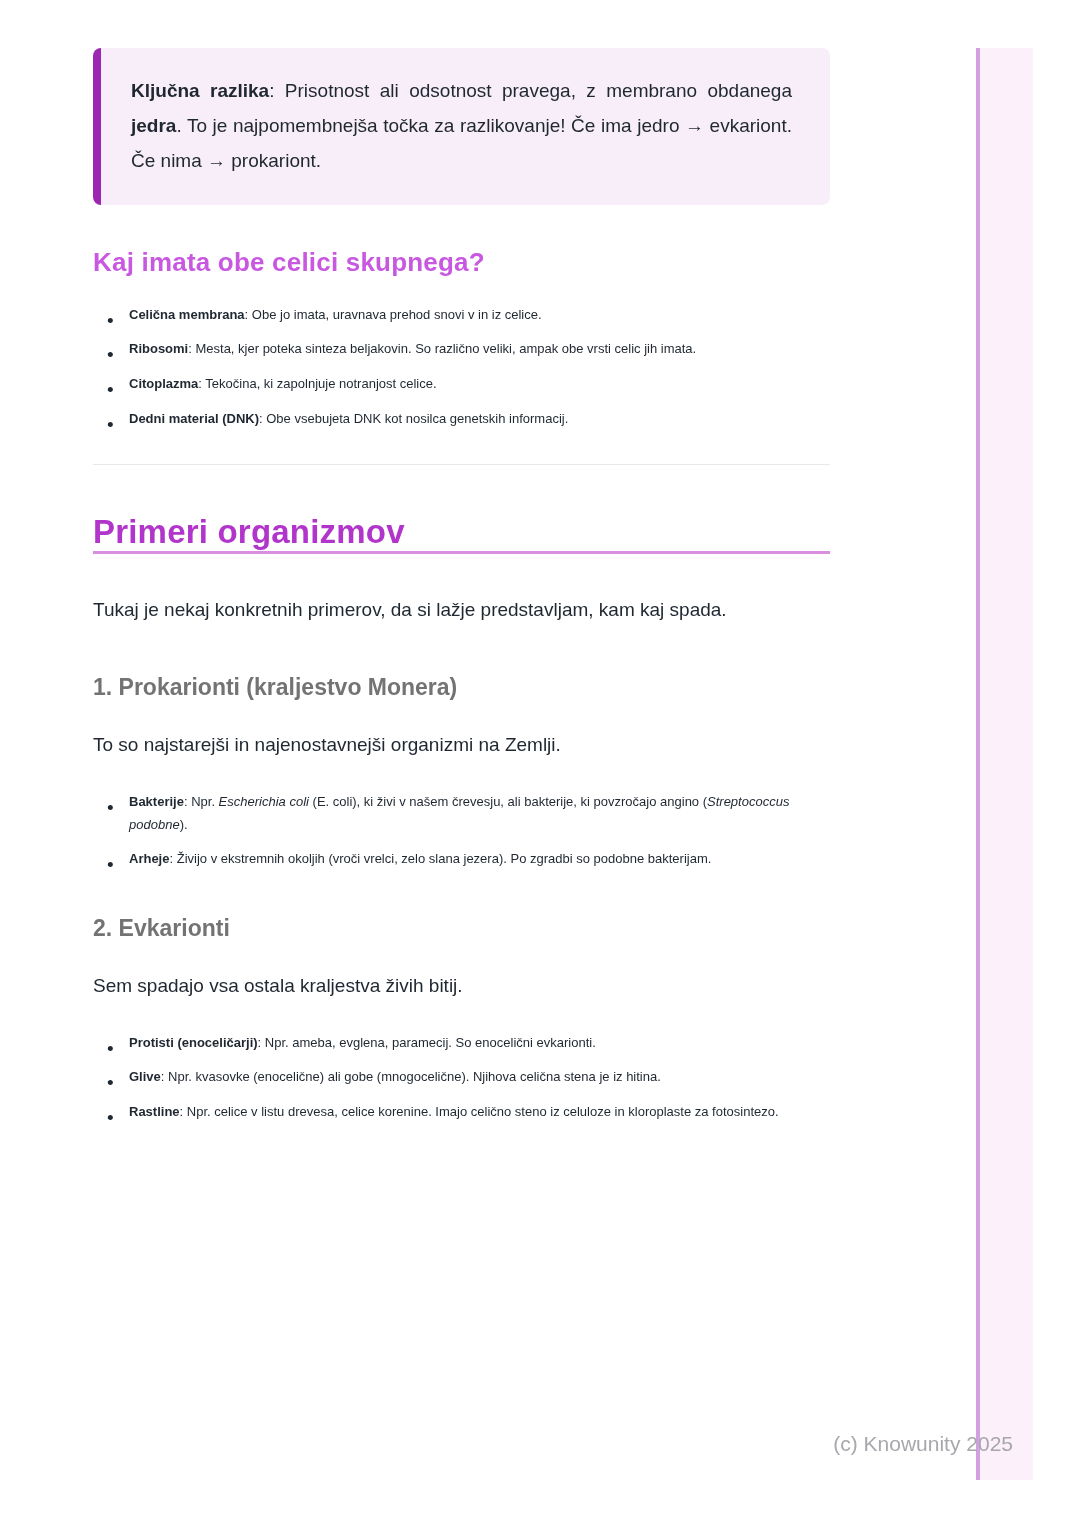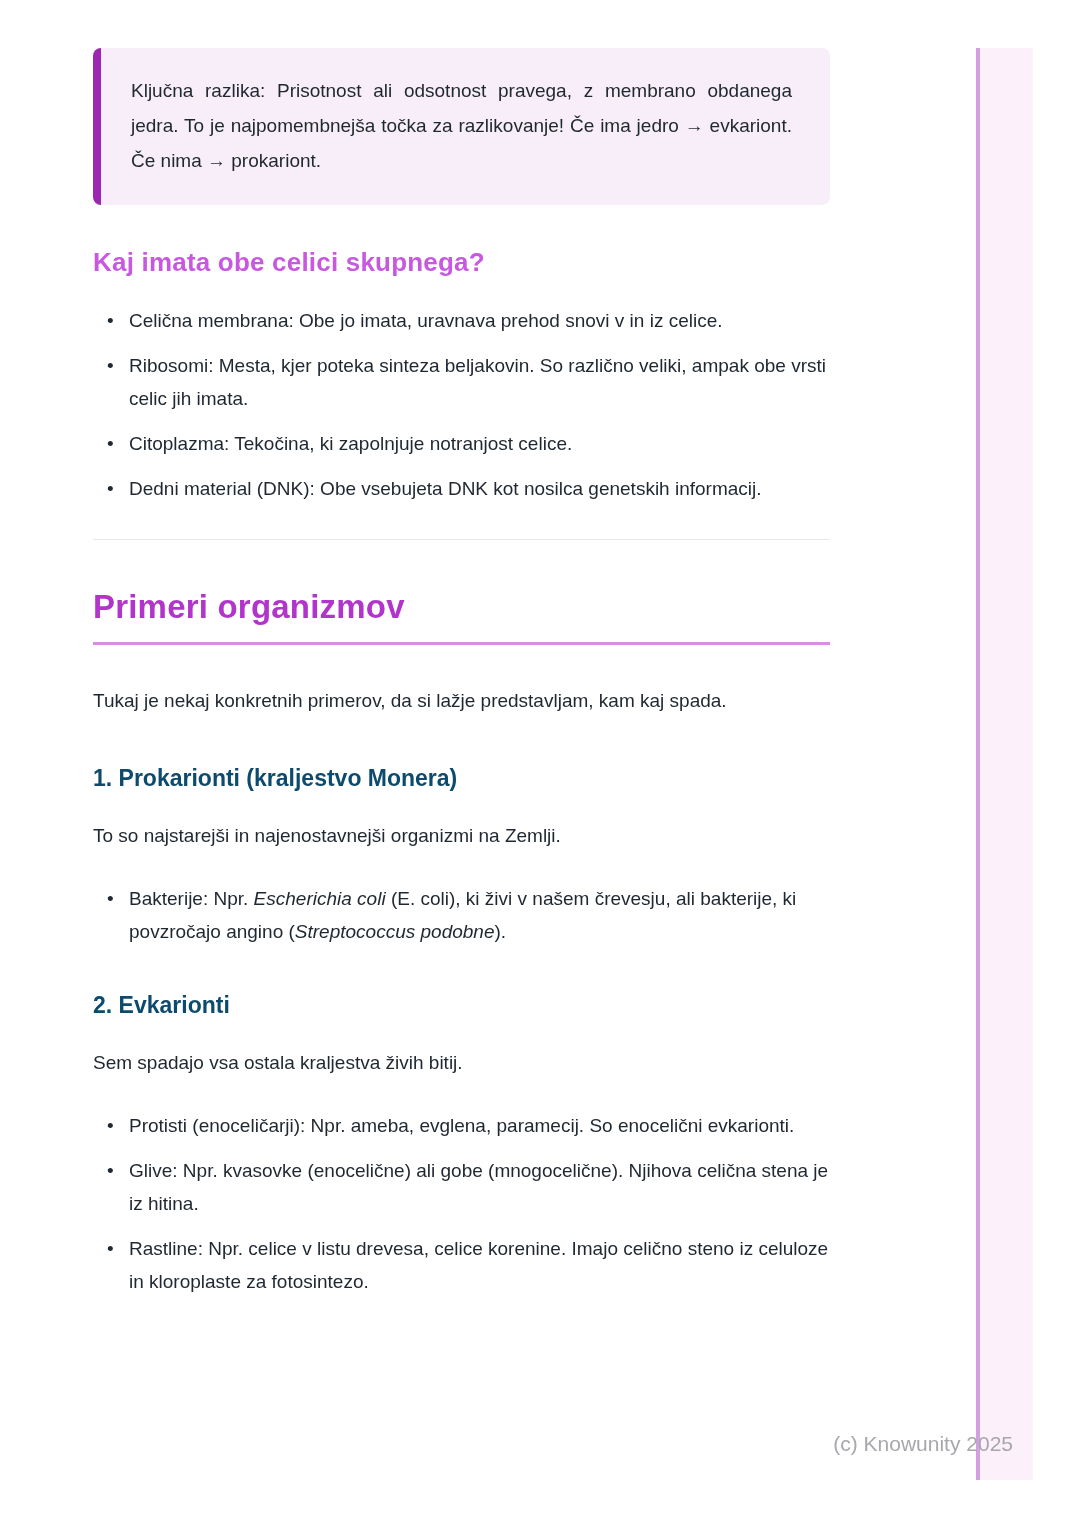--- a/index.html
+++ b/index.html
@@ -20,42 +20,41 @@
   
   .callout {
     background: #f8eefa;
     border-left: 8px solid #9c27b0;
     border-radius: 8px;
     padding: 26px 38px 26px 30px;
     font-size: 19px;
     line-height: 1.84;
     text-align: justify;
   }
-  .seg-b { font-weight: 400; margin-top: 31px; }
+  .seg-b { font-weight: 700; margin-top: 31px; }
   .seg-i { font-style: italic; text-align: center; }
   
   h2.section-h {
     color: #c858e0;
     font-size: 26px;
     font-weight: 700;
     margin-top: 42px;
     margin-bottom: 14px;
     letter-spacing: 0.2px;
   }
   h1.page-h {
     color: #b235cb;
     font-size: 33px;
     font-weight: 700;
     margin-top: 48px;
-    padding-bottom: 16px;
     border-bottom: 3px solid #d98fe0;
     letter-spacing: 0.2px;
   }
   h3.sub-h {
-    color: #0c4a6e;
+    color: #737373;
     font-size: 23px;
     font-weight: 700;
     margin-top: 44px;
     margin-bottom: 24px;
   }
   
   p.para {
     font-size: 19px;
     line-height: 2.1;
     text-align: justify;
@@ -63,21 +62,21 @@
   }
   p.after-rule { margin-top: 36px; }
   
   ul.blist {
     list-style: none;
     margin: 26px 0 0 14px;
   }
   ul.blist li {
     position: relative;
     padding-left: 22px;
-    font-size: 19px;
+    font-size: 13px;
     line-height: 1.74;
     margin-bottom: 12px;
   }
   ul.blist li::before {
     content: "•";
     position: absolute;
     left: 0; top: 0;
     color: #1f2730;
     font-size: 19px;
   }
@@ -138,20 +137,23 @@
   <h1 class="page-h">Primeri organizmov</h1>
   <p class="para after-rule">Tukaj je nekaj konkretnih primerov, da si lažje predstavljam, kam kaj spada.</p>
 
   <h3 class="sub-h">1. Prokarionti (kraljestvo Monera)</h3>
   <p class="para">To so najstarejši in najenostavnejši organizmi na Zemlji.</p>
 
   <ul class="blist">
     <li>
       <span class="seg-b">Bakterije</span><span>: Npr. </span><span class="seg-i">Escherichia coli</span><span> (E. coli), ki živi v našem črevesju, ali bakterije, ki povzročajo angino (</span><span class="seg-i">Streptococcus podobne</span><span>).</span>
     </li>
+    <li>
+      <span class="seg-b">Arheje</span><span>: Živijo v ekstremnih okoljih (vroči vrelci, zelo slana jezera). Po zgradbi so podobne bakterijam.</span>
+    </li>
   </ul>
 
   <h3 class="sub-h">2. Evkarionti</h3>
   <p class="para">Sem spadajo vsa ostala kraljestva živih bitij.</p>
 
   <ul class="blist">
     <li>
       <span class="seg-b">Protisti (enoceličarji)</span><span>: Npr. ameba, evglena, paramecij. So enocelični evkarionti.</span>
     </li>
     <li>

